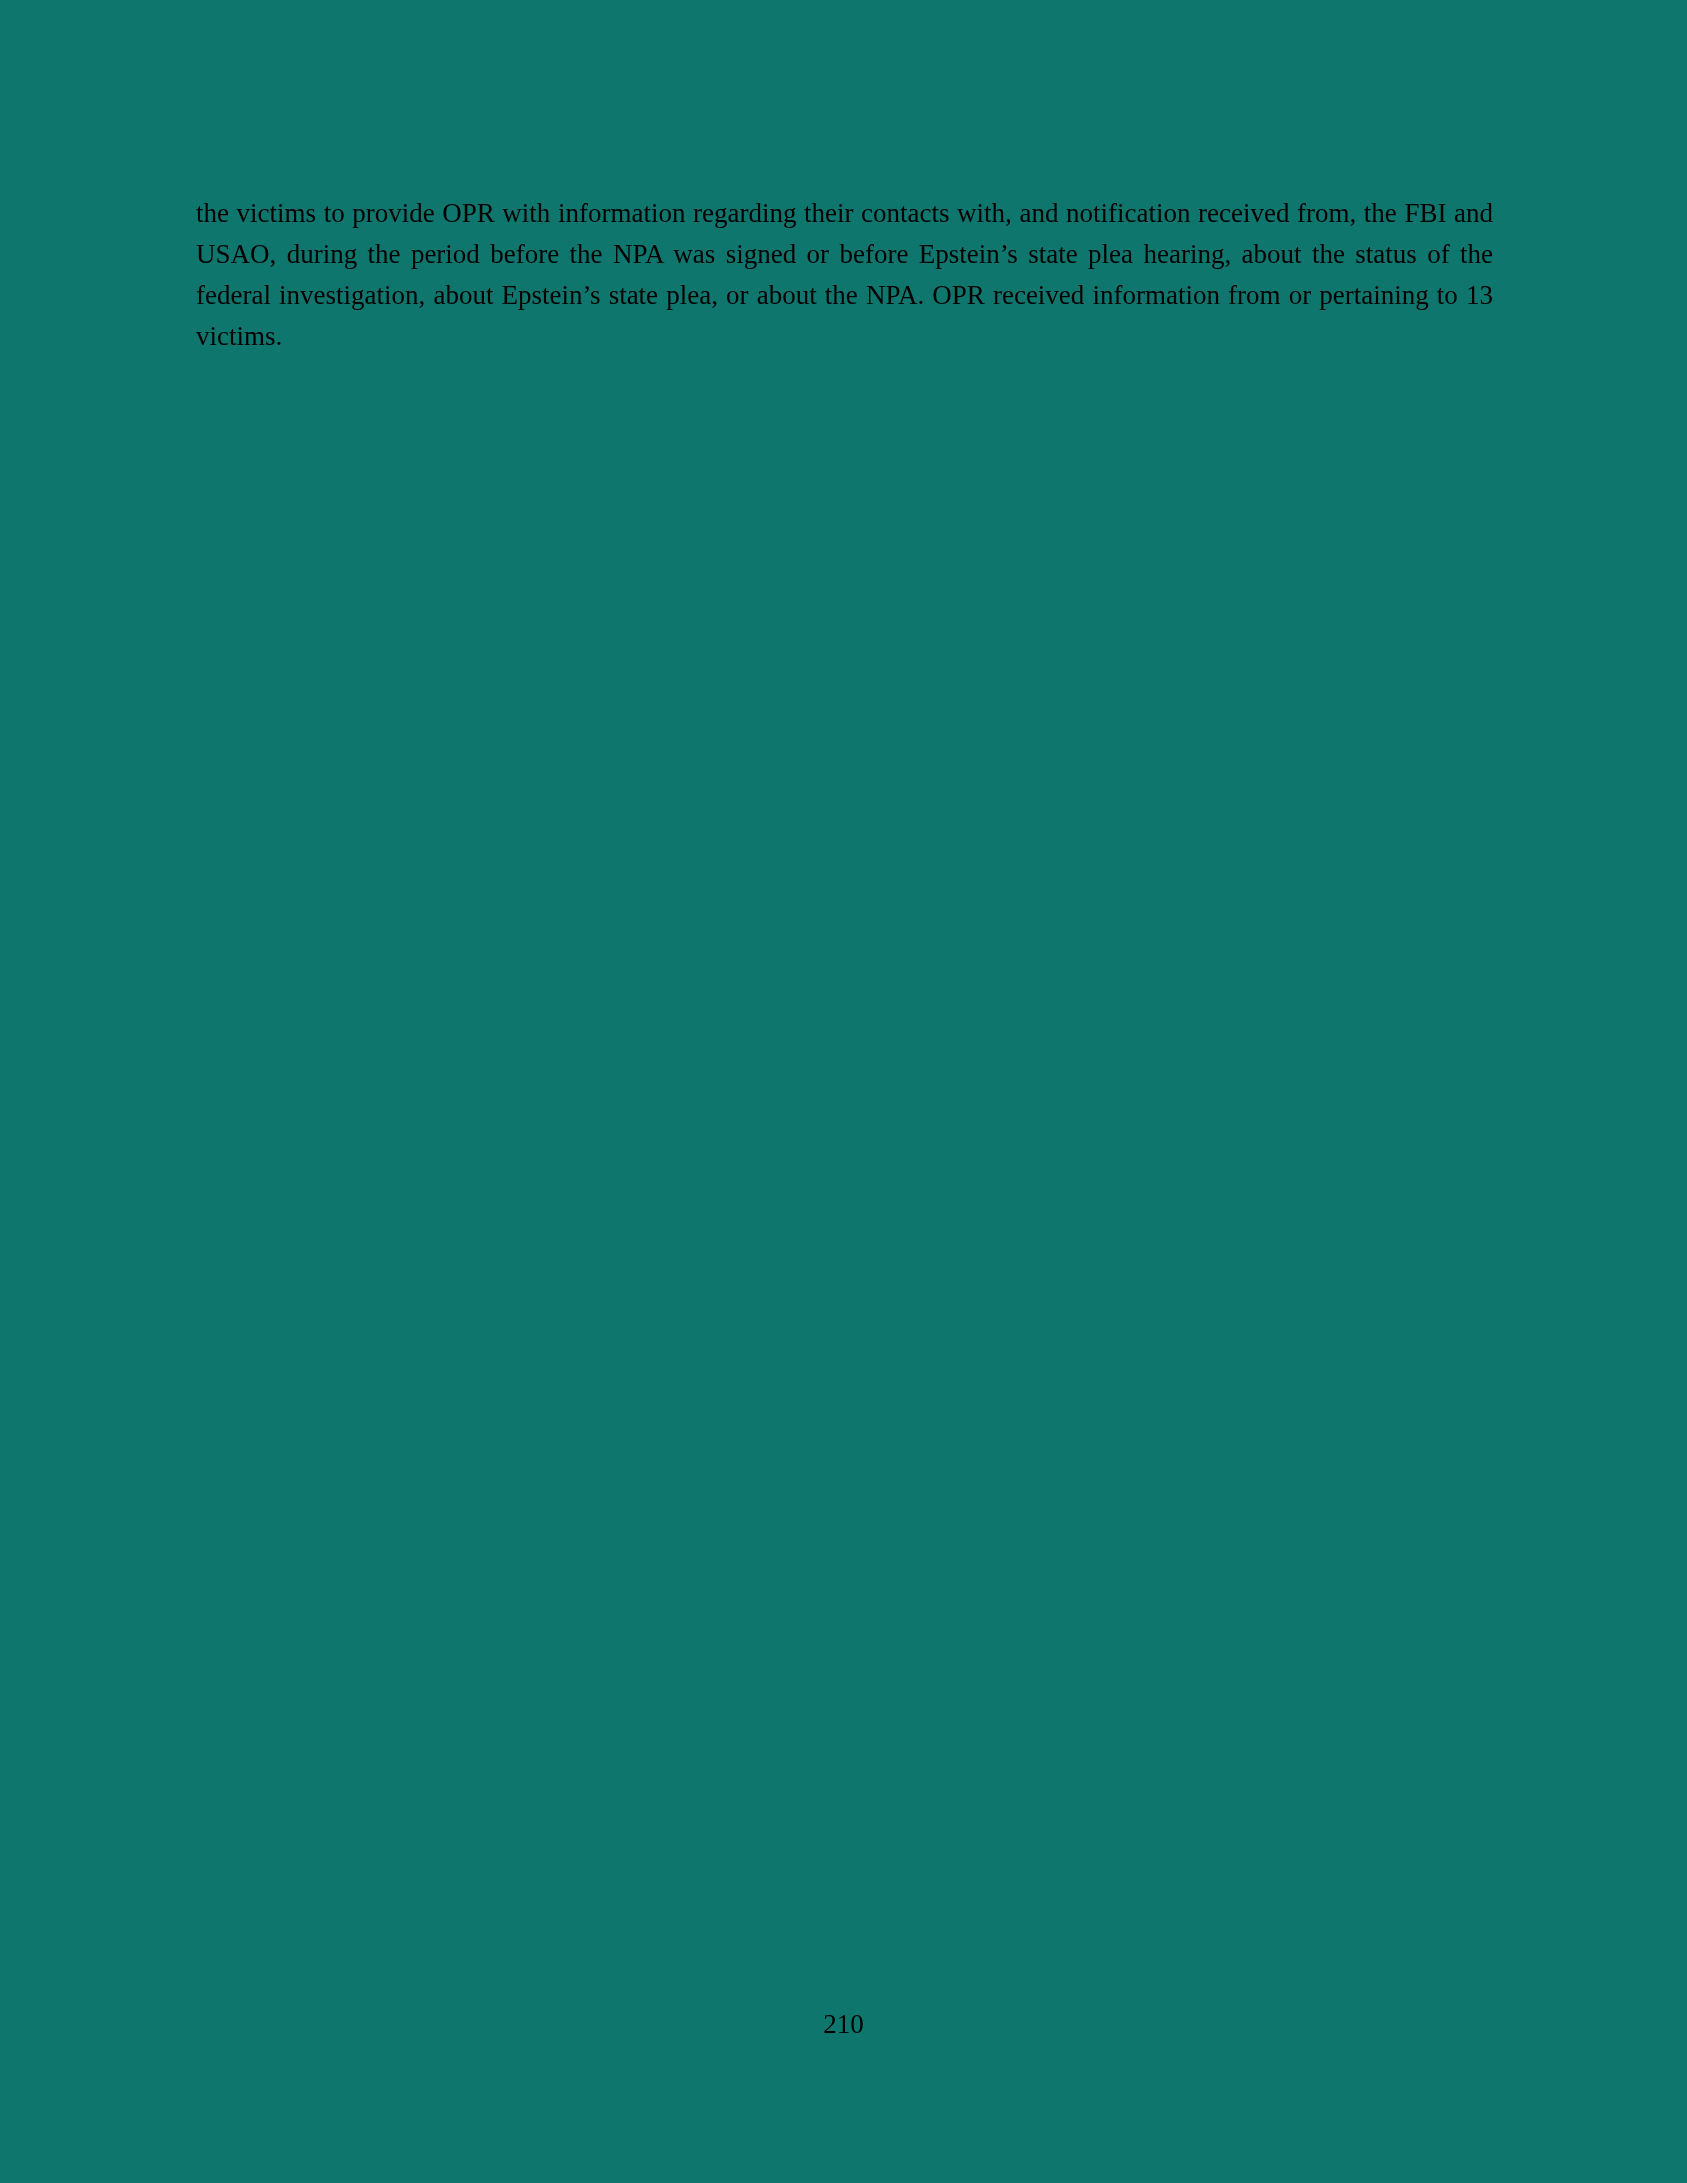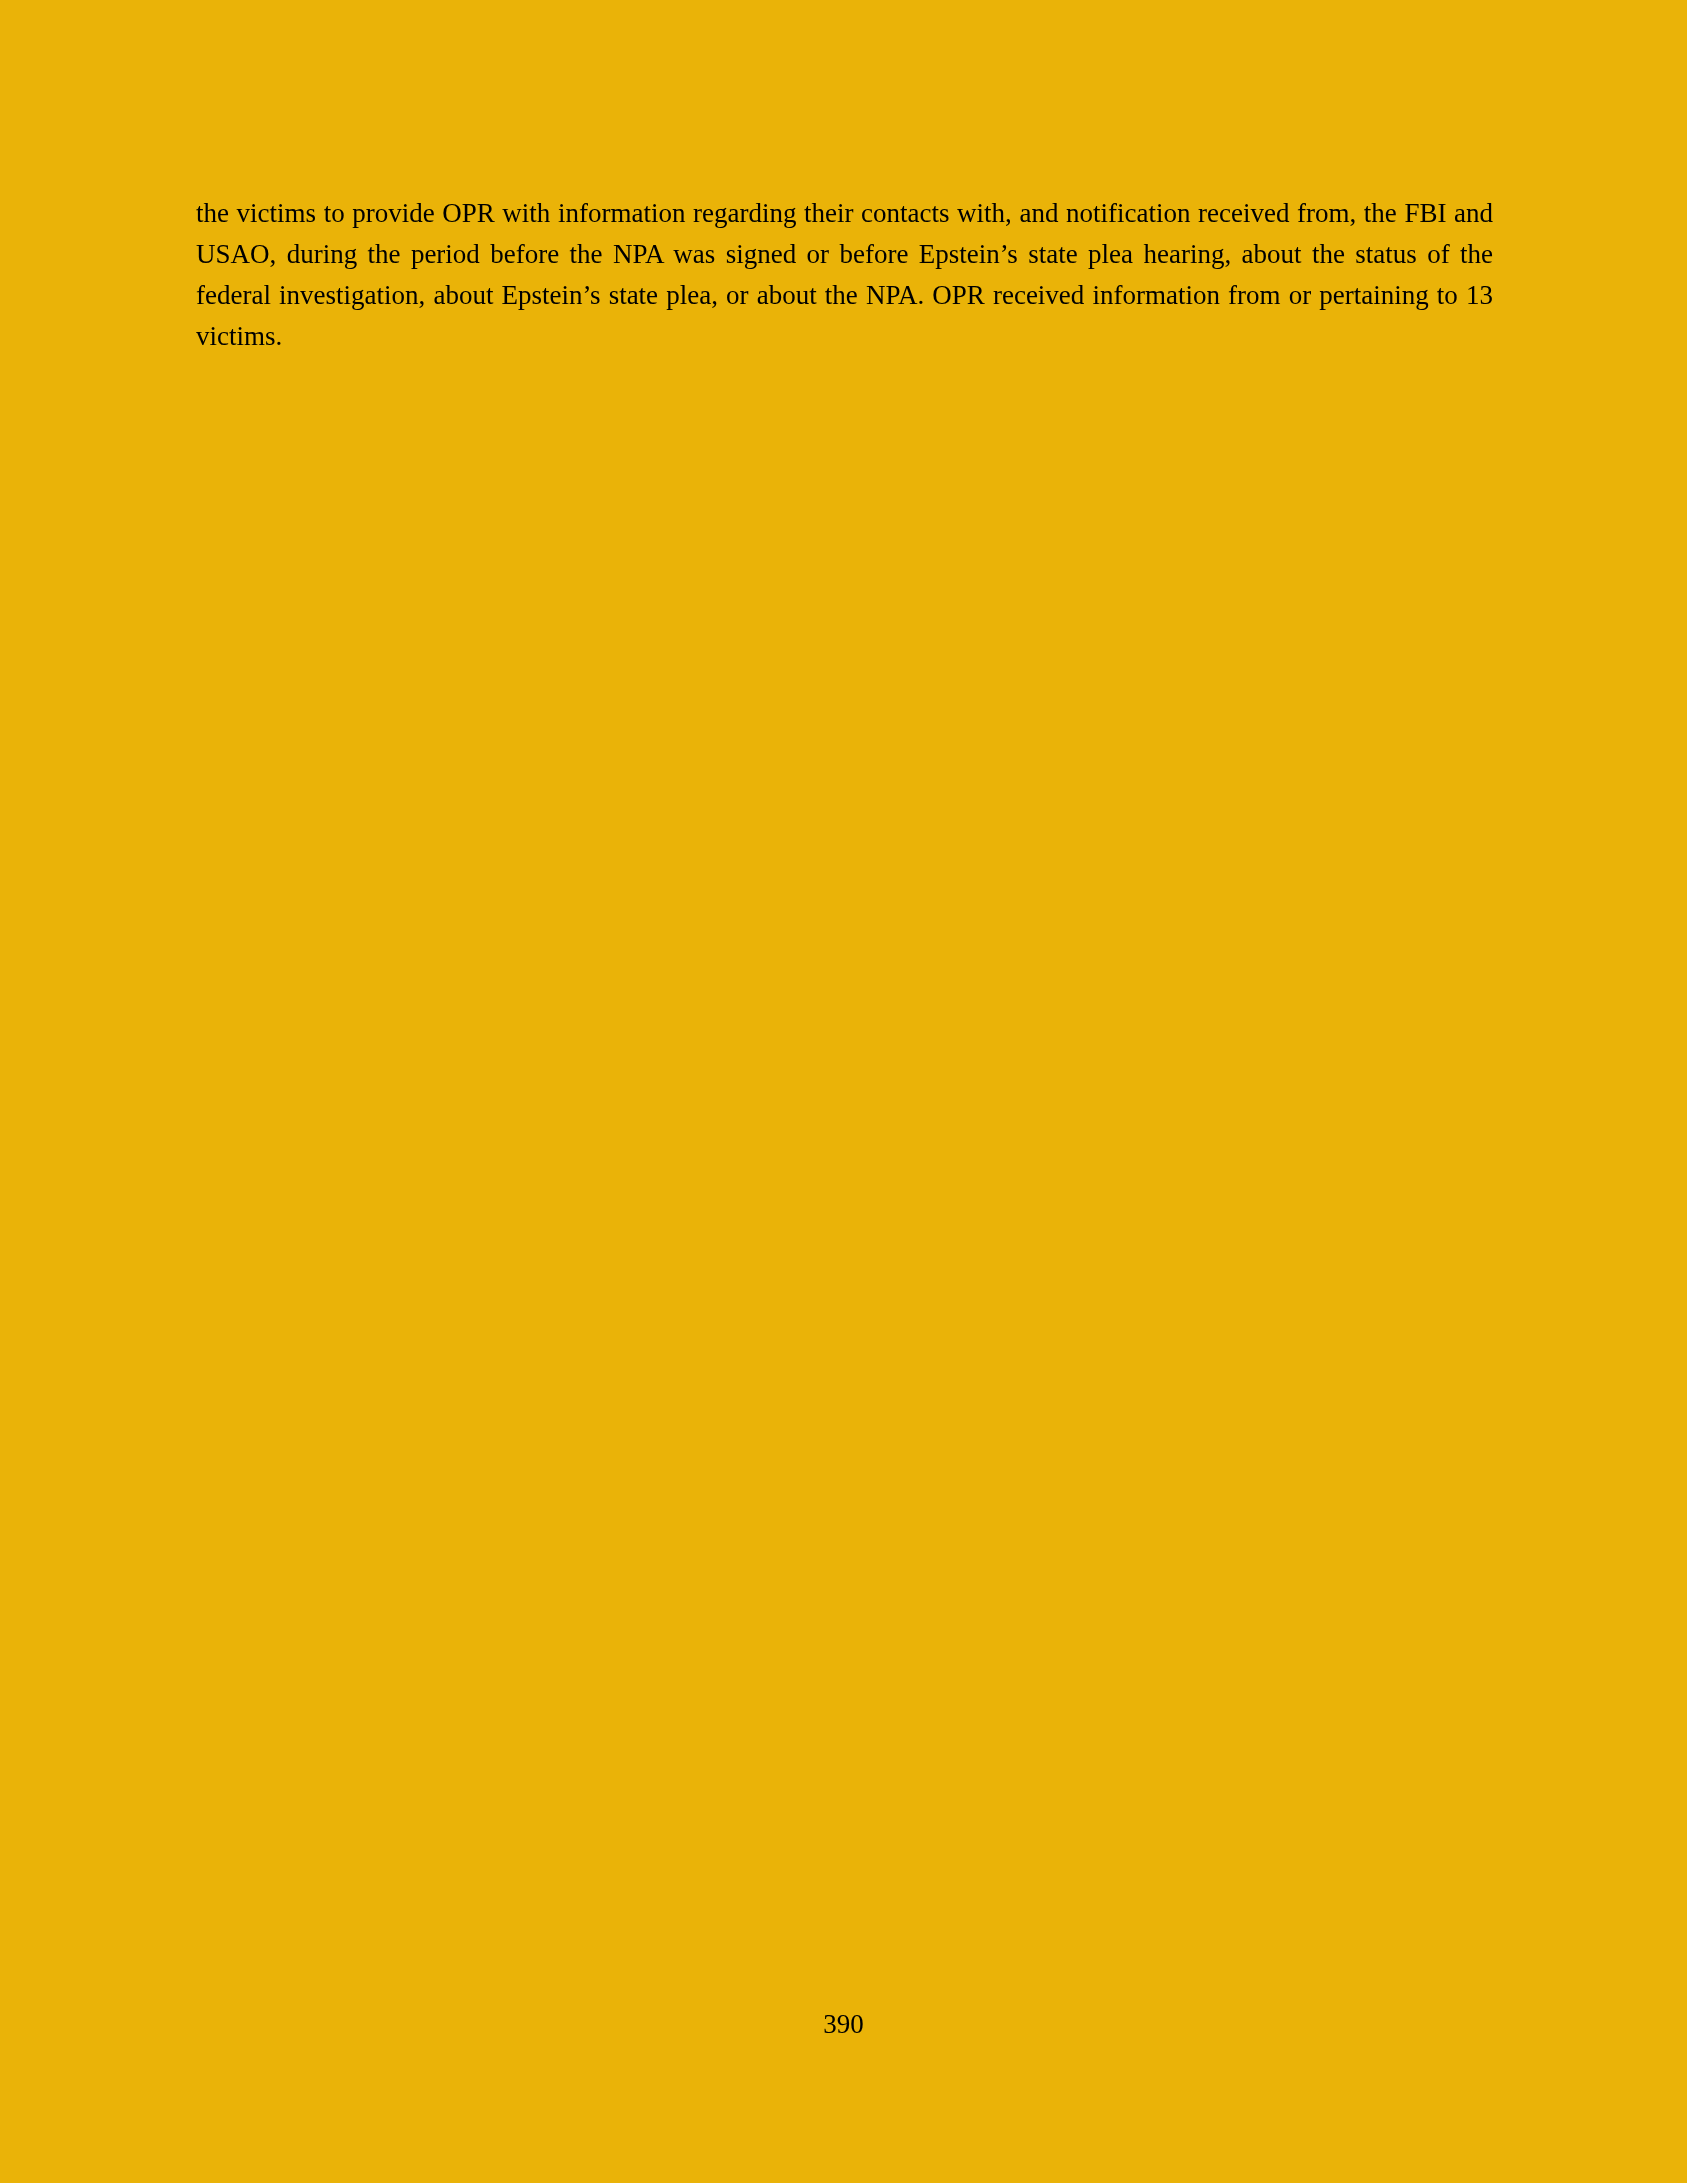--- a/index.html
+++ b/index.html
@@ -4,21 +4,21 @@
 <style>
   html, body {
     margin: 0;
     padding: 0;
     background: #ffffff;
   }
   .page {
     position: relative;
     width: 1687px;
     height: 2183px;
-    background: #eab308;
+    background: #0f766e;
     margin: 0 auto;
     overflow: hidden;
     font-family: "Liberation Serif", "DejaVu Serif", serif;
     color: #000000;
   }
   .body-block {
     position: absolute;
     left: 196px;
     top: 193px;
     width: 1297px;
@@ -44,16 +44,16 @@
 </style>
 </head>
 <body>
 
 <div class="page">
 
   <div class="body-block">
     <p class="body-para">the victims to provide OPR with information regarding their contacts with, and notification received from, the FBI and USAO, during the period before the NPA was signed or before Epstein’s state plea hearing, about the status of the federal investigation, about Epstein’s state plea, or about the NPA.  OPR received information from or pertaining to 13 victims.</p>
   </div>
 
-  <div class="page-number">390</div>
+  <div class="page-number">210</div>
 
 </div>
 
 
 </body></html>

